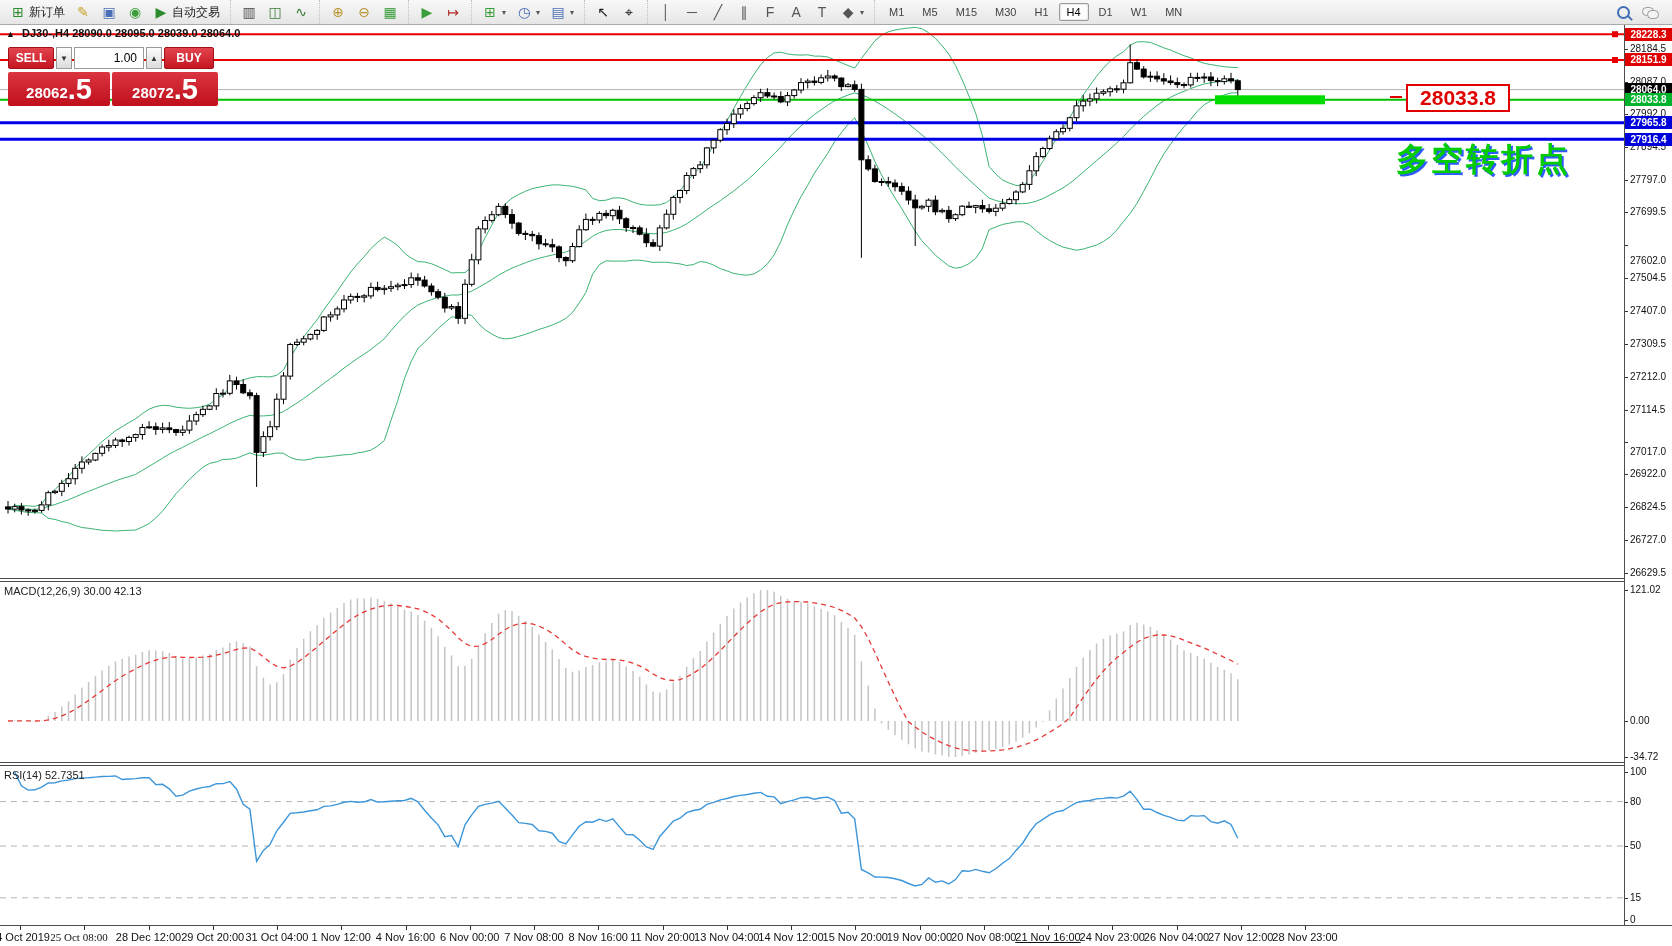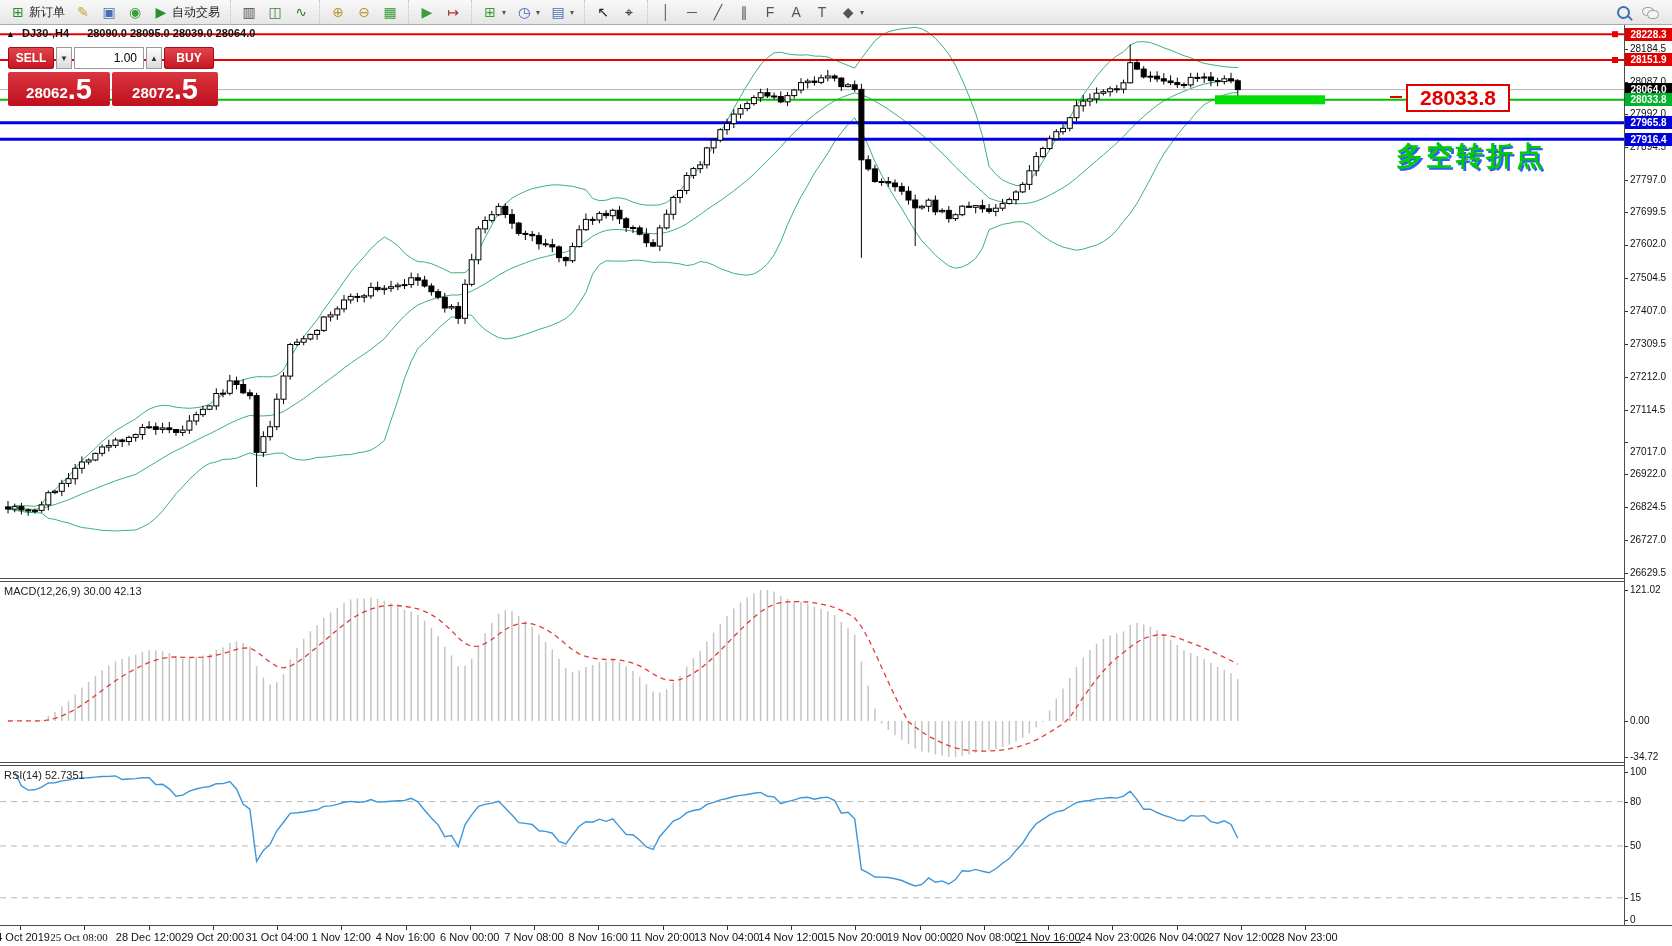--- a/index.html
+++ b/index.html
@@ -58,21 +58,21 @@
       justify-content:center;padding-bottom:2px;border-radius:2px;}
   #tp-sell-price{width:102px;}
   #tp-buy-price{width:106px;}
   .tp-price .main{font-size:15px;font-weight:bold;line-height:22px;}
   .tp-price .frac{font-size:29px;font-weight:bold;line-height:29px;}
   
   #price-box{position:absolute;left:1406px;top:84px;width:100px;height:24px;line-height:24px;
      background:#fff;border:2px solid #e10000;color:#e10000;font-size:21px;font-weight:bold;
      text-align:center;z-index:22;}
   #price-box-dash{position:absolute;left:1390px;top:96px;width:12px;height:2px;background:#e10000;z-index:22;}
-  #turning-point{position:absolute;left:1396px;top:138px;font-size:27px;font-weight:bold;color:#00cc00;
+  #turning-point{position:absolute;left:1396px;top:138px;font-size:32px;font-weight:bold;color:#00cc00;
      text-shadow:2px 2px 0 #2e5cff;letter-spacing:3px;z-index:22;white-space:nowrap;}
   
   #time-axis{position:absolute;left:0;top:925px;width:1672px;height:21px;border-top:1px solid #4d4d4d;
      background:#fff;z-index:6;}
   .xtick-label{position:absolute;top:5px;font-size:11px;color:#111;white-space:nowrap;transform:translateX(-50%);}
   .xtick-mark{position:absolute;top:0;width:1px;height:4px;background:#333;}
 </style>
 </head>
 <body>
 
@@ -168,20 +168,31 @@
       <span class="tbtn">
         <span class="ticon" style="color: rgb(85, 85, 85);">A</span>
       </span>
       <span class="tbtn">
         <span class="ticon" style="color: rgb(85, 85, 85);">T</span>
       </span>
       <span class="tbtn">
         <span class="ticon" style="color: rgb(85, 85, 85);">◆</span>
         <span class="caret">▾</span>
       </span>
+    </div>
+    <div class="tgroup">
+      <span class="tf">M1</span>
+      <span class="tf">M5</span>
+      <span class="tf">M15</span>
+      <span class="tf">M30</span>
+      <span class="tf">H1</span>
+      <span class="tf active">H4</span>
+      <span class="tf">D1</span>
+      <span class="tf">W1</span>
+      <span class="tf">MN</span>
     </div>
     <div id="toolbar-right">
     <span class="search-glass"></span>
     <span class="chat-bubbles"></span>
   </div>
 </div>
 
 <div id="chart-root">
 
   <svg id="svg-main" width="1624" height="553" style="top:0;">
@@ -768,21 +779,21 @@
       <div class="ytick" style="top: 50.8575px;">28087.0</div>
       <div class="ytick-dash" style="top: 56.8575px;"></div>
       <div class="ytick" style="top: 82.8725px;">27992.0</div>
       <div class="ytick-dash" style="top: 88.8725px;"></div>
       <div class="ytick" style="top: 115.73px;">27894.5</div>
       <div class="ytick-dash" style="top: 121.73px;"></div>
       <div class="ytick" style="top: 148.588px;">27797.0</div>
       <div class="ytick-dash" style="top: 154.588px;"></div>
       <div class="ytick" style="top: 181.445px;">27699.5</div>
       <div class="ytick-dash" style="top: 187.445px;"></div>
-      <div class="ytick" style="top: 213px; text-align: right;">27602.0</div>
+      <div class="ytick" style="top: 230px; text-align: right;">27602.0</div>
       <div class="ytick-dash" style="top: 220.303px;"></div>
       <div class="ytick" style="top: 247.16px;">27504.5</div>
       <div class="ytick-dash" style="top: 253.16px;"></div>
       <div class="ytick" style="top: 280.017px;">27407.0</div>
       <div class="ytick-dash" style="top: 286.017px;"></div>
       <div class="ytick" style="top: 312.875px;">27309.5</div>
       <div class="ytick-dash" style="top: 318.875px;"></div>
       <div class="ytick" style="top: 345.733px;">27212.0</div>
       <div class="ytick-dash" style="top: 351.733px;"></div>
       <div class="ytick" style="top: 378.59px;">27114.5</div>
@@ -820,21 +831,21 @@
       <div class="ytick" style="top: 889px;">0</div>
       <div class="ytick-dash" style="top: 895px;"></div>
     </div>
 </div>
 
 <div id="axis-border"></div>
 
 <div id="chart-title">
   <span class="tri">▲</span>
   <span>DJ30-,H4</span>
-  <span style="margin-left:15px;">28090.0 28095.0 28039.0 28064.0</span>
+  <span style="margin-left:0;">28090.0 28095.0 28039.0 28064.0</span>
 </div>
 
 <div id="trade-panel">
   <div id="tp-row1">
     <div id="tp-sell-btn" class="tp-btn">SELL</div>
     <div class="tp-spin">▼</div>
     <input id="tp-volume" readonly="" value="1.00" style="">
     <div class="tp-spin">▲</div>
     <div id="tp-buy-btn" class="tp-btn">BUY</div>
   </div>

